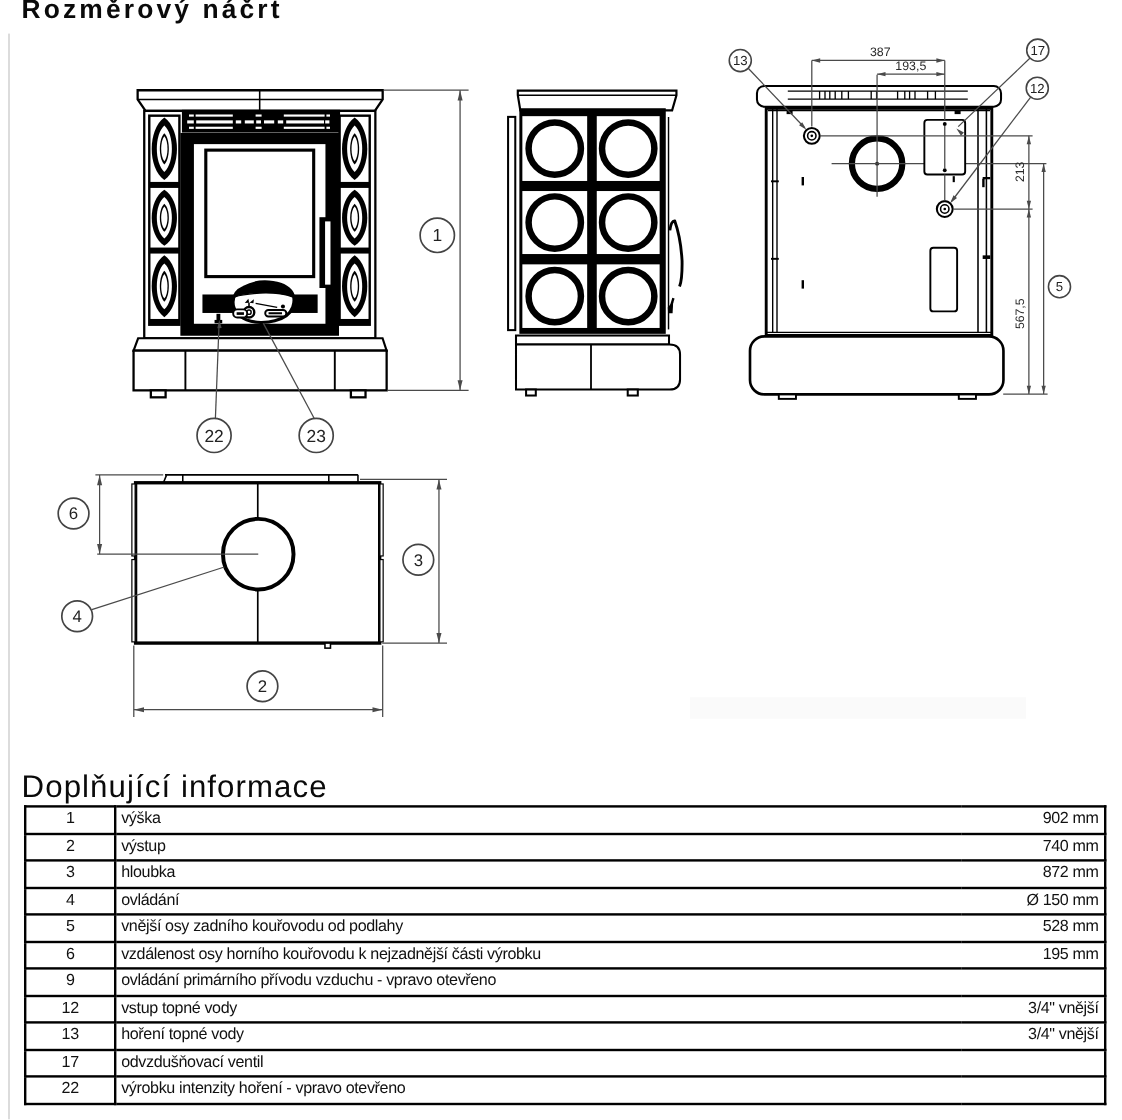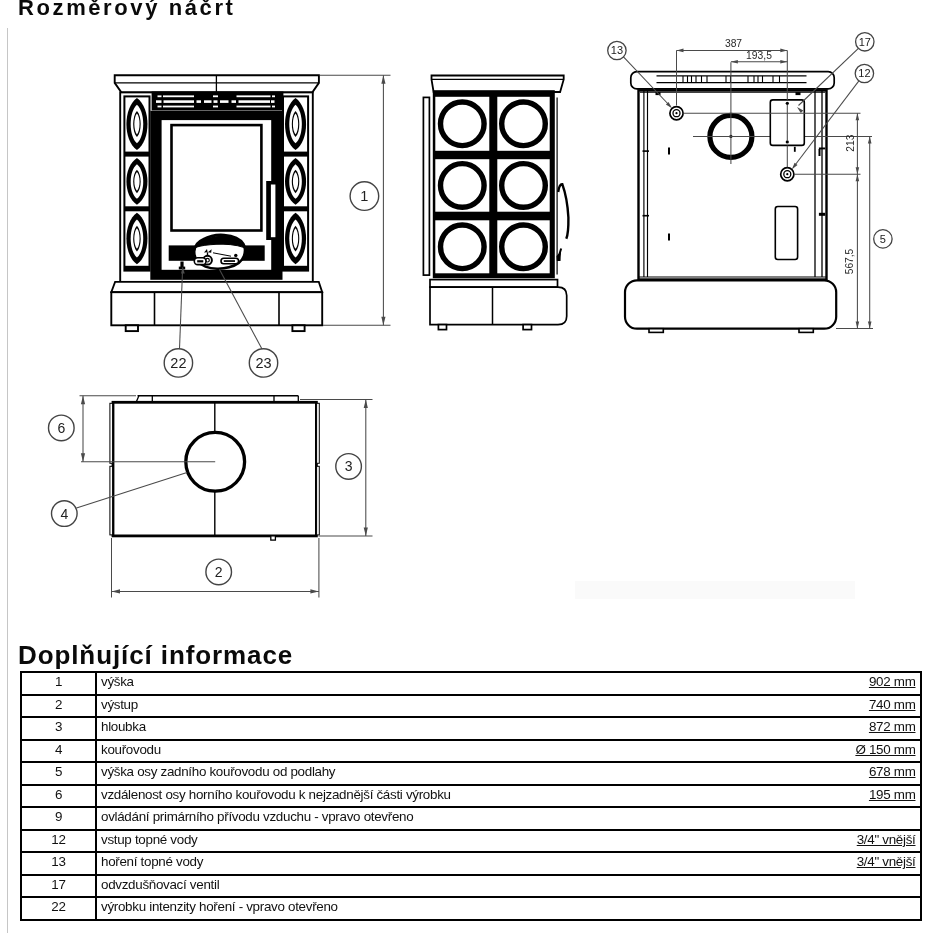--- a/index.html
+++ b/index.html
@@ -1,24 +1,24 @@
 <!DOCTYPE html>
 <html><head><meta charset="utf-8">
 <style>
 * { margin:0; padding:0; box-sizing:border-box; }
 html,body { width:935px; height:933px; background:#fff; font-family:"Liberation Sans", sans-serif; position:relative; overflow:hidden; }
 .gline { position:absolute; left:6.5px; top:28px; width:1.2px; height:905px; background:#c6c6c6; }
 h1.t1 { position:absolute; left:18px; top:-3.5px; font-size:22px; line-height:1; font-weight:bold; color:#0a0a0a; letter-spacing:2.6px; }
-h2.t2 { position:absolute; left:18px; top:641.7px; font-size:26px; line-height:1; font-weight:bold; color:#0a0a0a; letter-spacing:0.9px; }
+h2.t2 { position:absolute; left:18px; top:641.7px; font-size:26px; line-height:1; font-weight:normal; color:#0a0a0a; letter-spacing:0.9px; }
 .faint { position:absolute; left:575px; top:581px; width:280px; height:18px; background:#fafafa; }
 table.info { position:absolute; left:20px; top:671px; width:901.5px; border-collapse:collapse; table-layout:fixed; }
 table.info td { border:2px solid #000; height:22.5px; font-size:13.4px; letter-spacing:-0.3px; color:#111; padding:0 4px 3px 4px; white-space:nowrap; overflow:hidden; }
 td.c1 { width:75px; text-align:center; border-right:2px solid #000; }
 td.c2 { border-right:none !important; padding-left:1.5px;margin-left:38px; }
-td.c3 { border-left:none !important; text-align:right; width:120px; padding-right:4px;text-decoration:underline; }
+td.c3 { border-left:none !important; text-align:right; width:120px; padding-right:4px; }
 </style></head>
 <body>
 <div class="faint"></div>
 <div class="gline"></div>
 <h1 class="t1">Rozměrový náčrt</h1>
 <svg width="935" height="625" viewBox="0 0 935 625" style="position:absolute;left:0;top:0">
     <path d="M114.7,75.2 H318.9 V82.9 L312.4,92.4 H121.3 L114.7,82.9 Z" stroke="#000" stroke-width="1.9" fill="#fff" stroke-linejoin="miter"></path>
 <line x1="114.7" y1="82.9" x2="318.9" y2="82.9" stroke="#000" stroke-width="1.3"></line>
 <line x1="216.4" y1="75.2" x2="216.4" y2="92.4" stroke="#000" stroke-width="1.3"></line>
 <rect x="120.2" y="92.4" width="192.6" height="189.5" stroke="#000" stroke-width="1.9" fill="#fff"></rect>
@@ -281,27 +281,27 @@
         <td class="c2">výstup</td>
         <td class="c3">740 mm</td>
       </tr>
 <tr>
         <td class="c1">3</td>
         <td class="c2">hloubka</td>
         <td class="c3">872 mm</td>
       </tr>
 <tr>
         <td class="c1">4</td>
-        <td class="c2">kouřovodu</td>
+        <td class="c2">ovládání</td>
         <td class="c3">Ø 150 mm</td>
       </tr>
 <tr>
         <td class="c1">5</td>
-        <td class="c2">výška osy zadního kouřovodu od podlahy</td>
-        <td class="c3">678 mm</td>
+        <td class="c2">vnější osy zadního kouřovodu od podlahy</td>
+        <td class="c3">528 mm</td>
       </tr>
 <tr>
         <td class="c1">6</td>
         <td class="c2">vzdálenost osy horního kouřovodu k nejzadnější části výrobku</td>
         <td class="c3">195 mm</td>
       </tr>
 <tr>
         <td class="c1">9</td>
         <td class="c2">ovládání primárního přívodu vzduchu - vpravo otevřeno</td>
         <td class="c3"></td>

